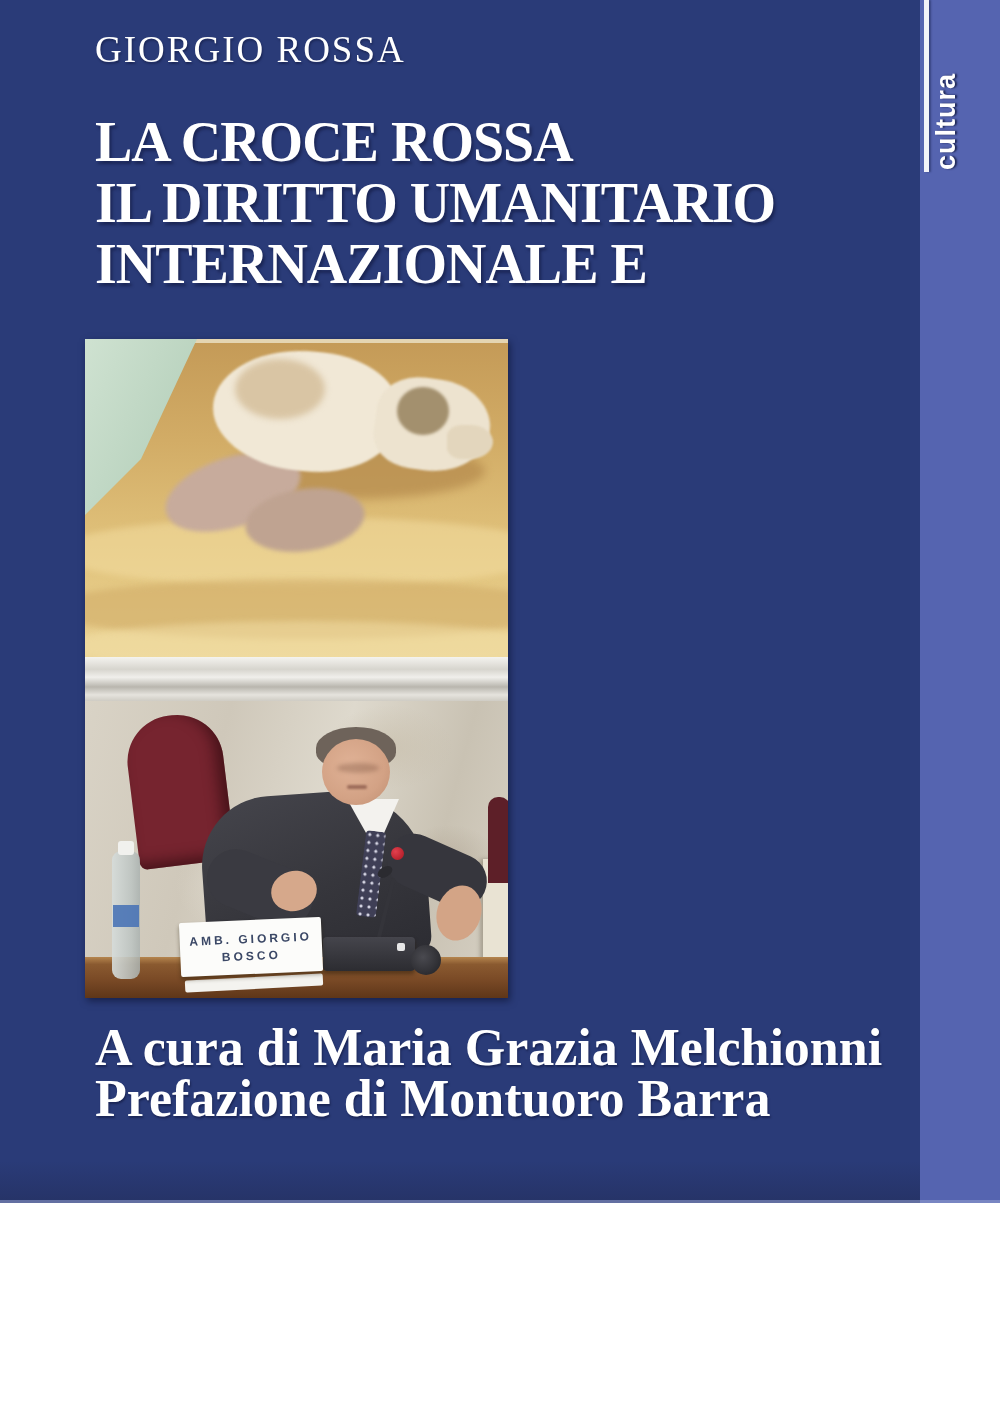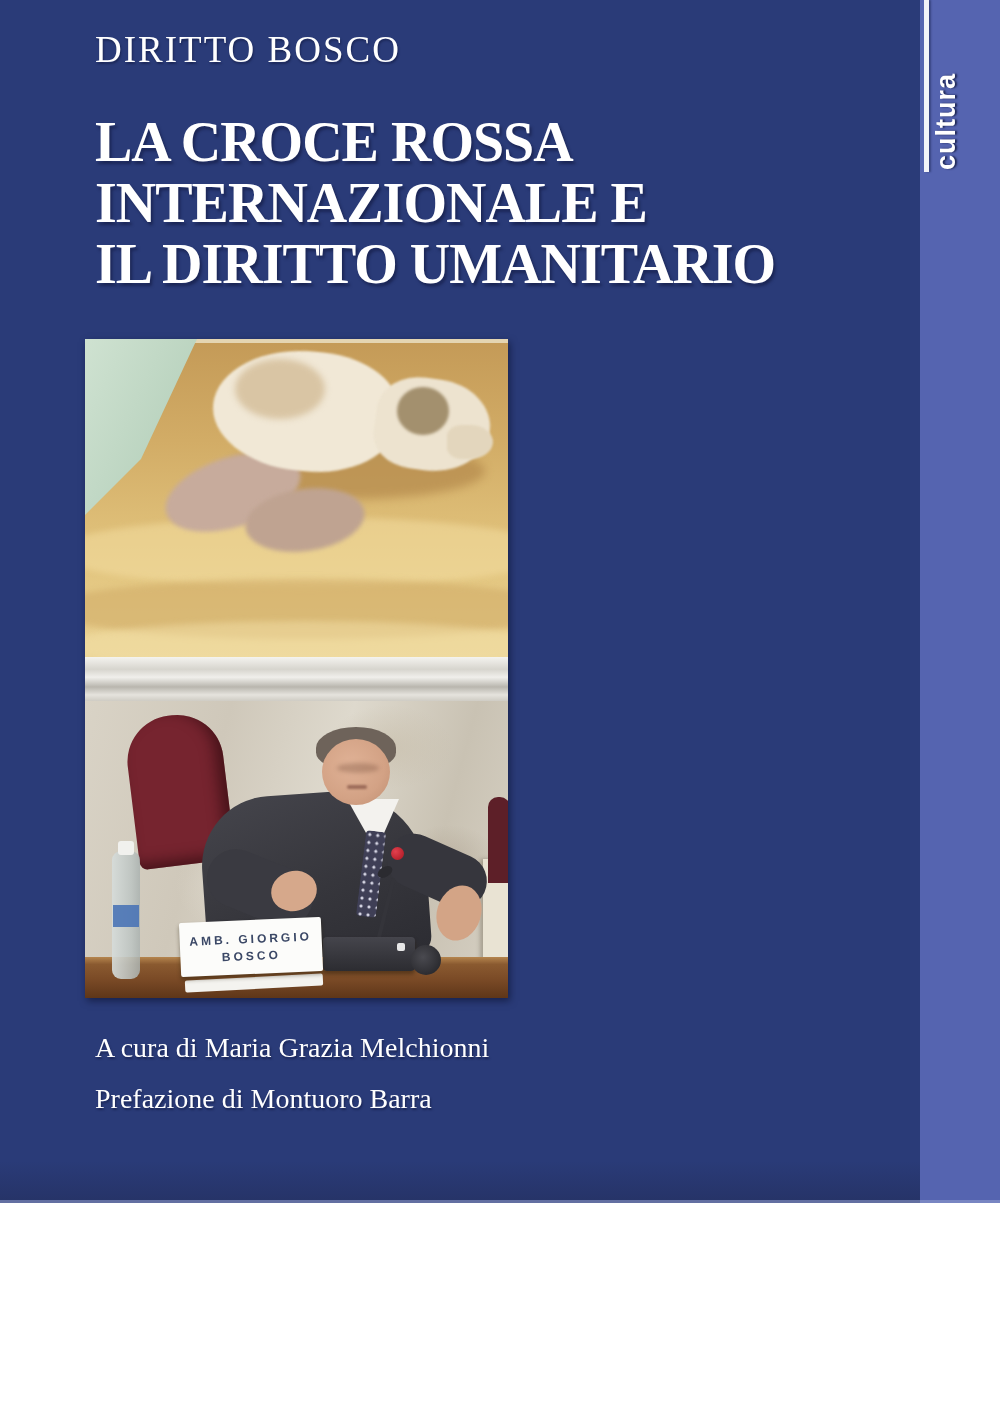--- a/index.html
+++ b/index.html
@@ -44,21 +44,21 @@
   .title{
     position:absolute; left:95px; top:112px; width:760px;
     font-size:56px; line-height:61px; font-weight:bold;
     color:#ffffff; letter-spacing:-1px;
     text-shadow:2px 3px 3px rgba(14,20,56,.55);
   }
   .title div{white-space:nowrap;}
   
   .credits{
     position:absolute; left:95px; top:1022px;
-    font-size:28px; line-height:51px; font-weight:normal; color:#ffffff;
+    font-size:52px; line-height:51px; font-weight:bold; color:#ffffff;
     text-shadow:1px 2px 2px rgba(14,20,56,.55);
   }
   
   .photo{
     position:absolute; left:85px; top:339px; width:423px; height:659px;
     overflow:hidden; box-shadow:2px 3px 7px rgba(8,12,40,.55);
     background:#cfc8ba;
   }
   .photo *{position:absolute;}
   
@@ -177,26 +177,26 @@
 
 <div class="cover">
 
   <div class="blue-area">
 
     <div class="series-band">
       <div class="band-rule"></div>
       <div class="band-label">cultura</div>
     </div>
 
-    <div class="author">DIRITTO BOSCO</div>
+    <div class="author">GIORGIO ROSSA</div>
 
     <div class="title">
       <div>LA CROCE ROSSA</div>
+      <div>IL DIRITTO UMANITARIO</div>
       <div>INTERNAZIONALE E</div>
-      <div>IL DIRITTO UMANITARIO</div>
     </div>
 
     <div class="photo">
       <div class="fresco">
         <div class="fresco-topline"></div>
         <div class="fresco-wave1"></div>
         <div class="fresco-wave2"></div>
         <div class="fresco-wave3"></div>
         <div class="drape"></div>
         <div class="dog-shadow"></div>

